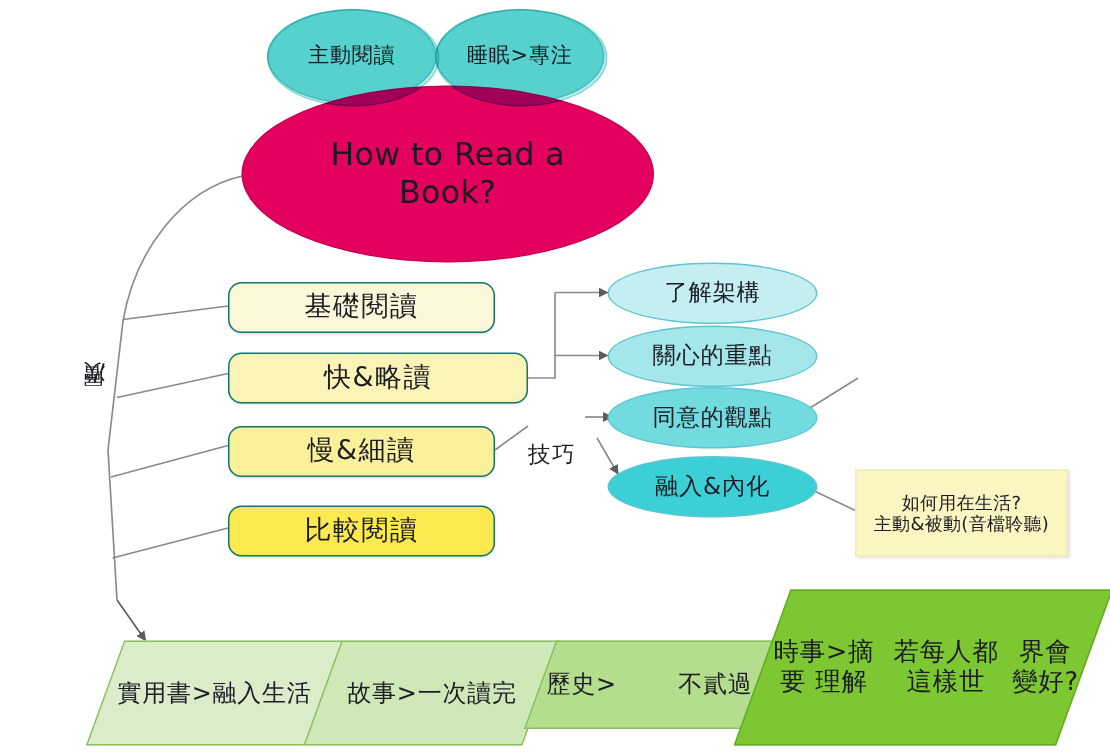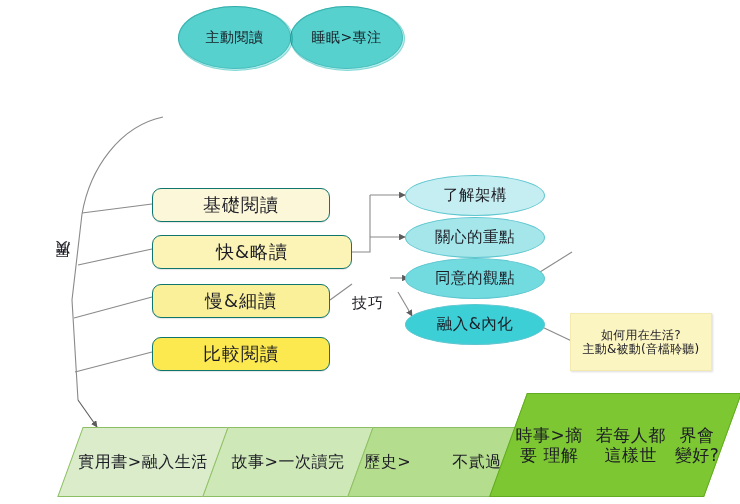--- a/index.html
+++ b/index.html
@@ -168,20 +168,24 @@
   </svg>
 
   <div class="node ellipse topic-small" style="left:178px; top:6px; width:113px; height:63px;">
     <span>主動閱讀</span>
   </div>
 
   <div class="node ellipse topic-small" style="left:290px; top:6px; width:113px; height:63px;">
     <span>睡眠&gt;專注</span>
   </div>
 
+  <div class="node ellipse central" style="left:161px; top:57px; width:275px; height:118px;">
+    <span class="ln">How to Read a</span>
+    <span class="ln">Book?</span>
+  </div>
 
   <div class="blendcap" style="left:178px; top:6px; width:113px; height:63px;"></div>
   <div class="blendcap" style="left:290px; top:6px; width:113px; height:63px;"></div>
 
   <div class="edge-label vertical" style="left:54px; top:265px;">
     <span>層次</span>
   </div>
 
   <div class="node lvl-box" style="left:152px; top:188px; width:178px; height:34px; background:#fbf7d8;">
     <span>基礎閱讀</span>
@@ -230,21 +234,21 @@
     <span class="ln">實用書&gt;</span>
     <span class="ln">融入生活</span>
   </div>
 
   <div class="node para" style="left:215px; top:427px; width:146px; height:70px;">
     <div class="skewbg" style="background:#cfe8b8;"></div>
     <span class="ln">故事&gt;</span>
     <span class="ln">一次讀完</span>
   </div>
 
-  <div class="node para" style="left:360px; top:427px; width:146px; height:70px;gap:41px;">
+  <div class="node para" style="left:360px; top:427px; width:146px; height:59px;gap:41px;">
     <div class="skewbg" style="background:#b4dd8e;"></div>
     <span class="ln">歷史&gt;</span>
     <span class="ln">不貳過</span>
   </div>
 
   <div class="node para wide" style="left:508px; top:393px; width:215px; height:104px;">
     <div class="skewbg" style="background:#7dc832; border-color:#62ab20;"></div>
     <span class="ln">時事&gt;摘要 理解</span>
     <span class="ln">若每人都這樣世</span>
     <span class="ln">界會變好?</span>

